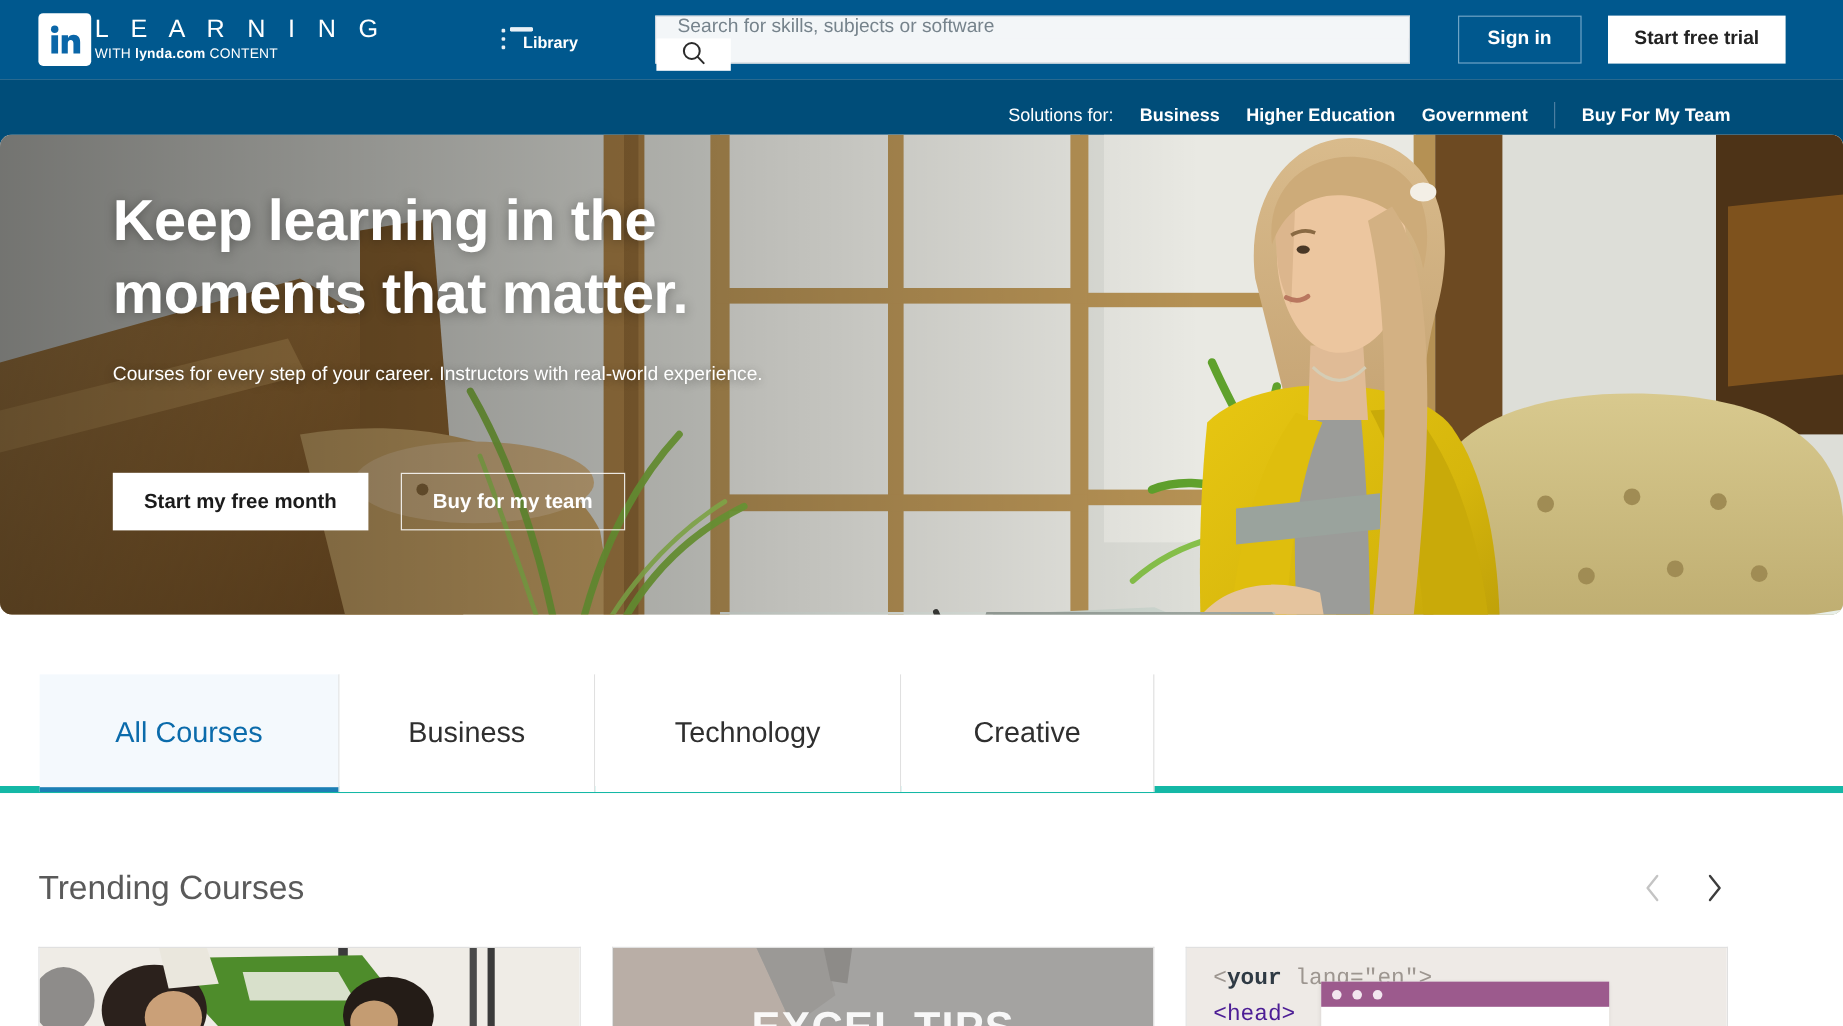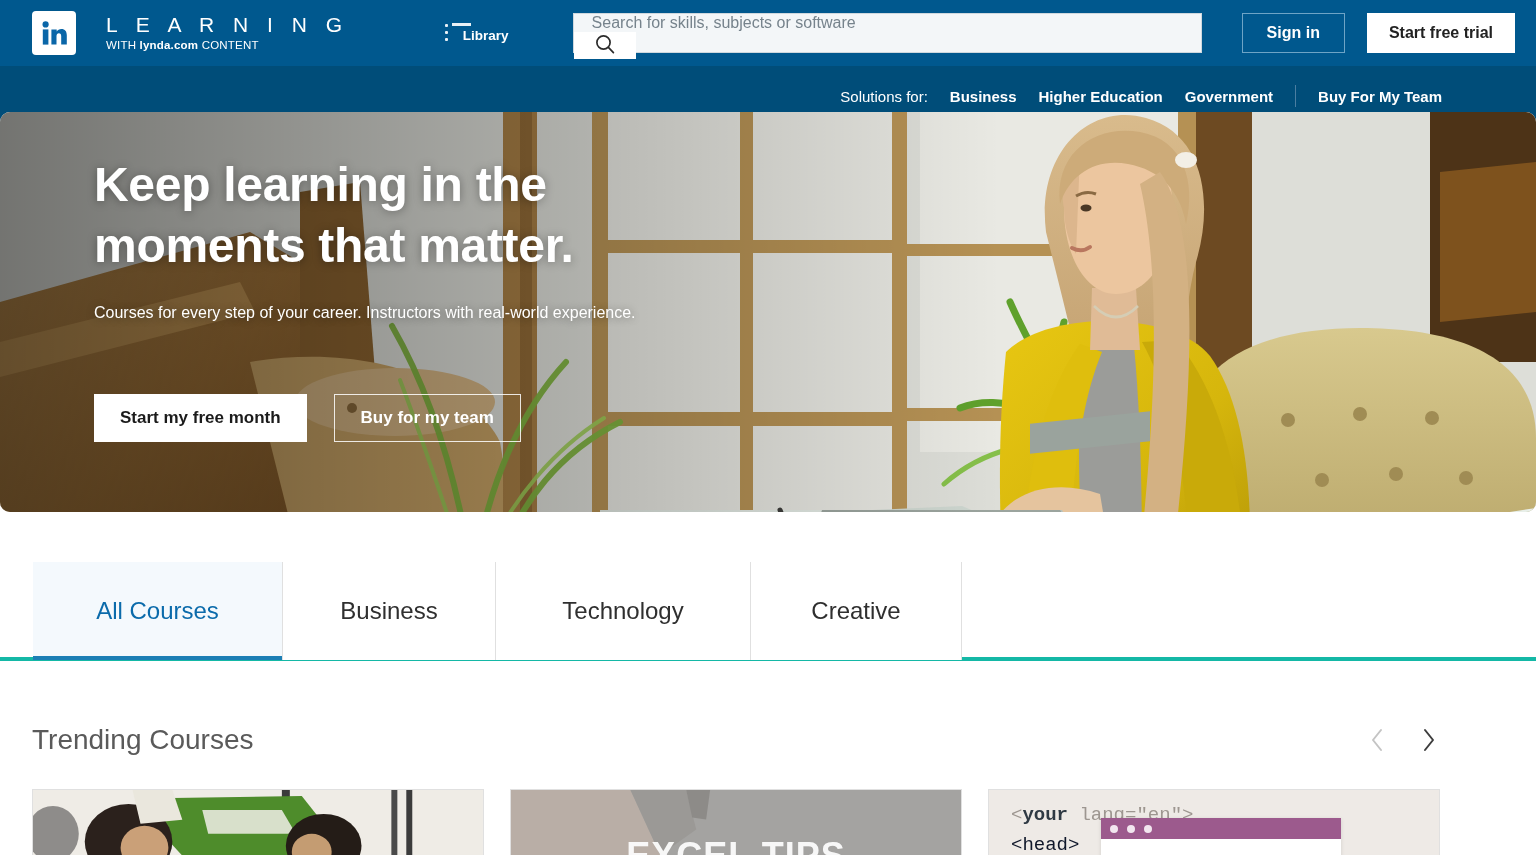--- a/index.html
+++ b/index.html
@@ -23,21 +23,21 @@
     margin-left: 32px;
   }
   .in-badge {
     width: 44px; height: 44px;
     background: #ffffff;
     border-radius: 4px;
     display: flex; align-items: center; justify-content: center;
     position: relative;
   }
   .in-badge svg { display:block; }
-  .logo-text { margin-left: 30px; line-height: 1; }
+  .logo-text { margin-left: 3px; line-height: 1; }
   .logo-line1 {
     color: #ffffff; font-size: 21px; font-weight: 400;
     letter-spacing: 6.5px;
   }
   .logo-line2 {
     color: #ffffff; font-size: 11.5px; margin-top: 5px;
     letter-spacing: .2px;
   }
   .logo-line2 b { font-weight: 700; }
 
@@ -166,21 +166,21 @@
     font-size: 17px; font-weight: 700; cursor: pointer;
     font-family: "Liberation Sans", sans-serif;
     display:flex;align-items:center;justify-content:center;
   }
 
   
   .tabs {
     position: absolute; top: 562px; left: 0;
     width: 1536px; height: 99px;
     background: #ffffff;
-    border-bottom: 4px solid #14b8a6;
+    border-bottom: 6px solid #14b8a6;
     display: flex;
     padding-left: 33px;
   }
   .tab {
     height: 98px;
     display: flex; align-items: center; justify-content: center;
     font-size: 24px; color: #2f2f2f;
     border-right: 1px solid #e0e0e0;
     cursor: pointer; position: relative;
     background: #ffffff;
@@ -246,21 +246,21 @@
   .card3-art { position:absolute; inset:0; background:#eeeae6; }
   .card3-code {
     position:absolute; top:14px; left:22px;
     font-family:"Liberation Mono", monospace;
     font-size:19px; color:#9d9690; white-space:nowrap;
   }
   .card3-code b { color:#2f3a44; font-weight:700; }
   .card3-code2 {
     position:absolute; top:44px; left:22px;
     font-family:"Liberation Mono", monospace;
-    font-size:19px; color:#0f172a; white-space:nowrap;
+    font-size:19px; color:#4c1d95; white-space:nowrap;
   }
   .card3-window {
     position:absolute; top:28px; left:112px;
     width:240px; height:40px; background:#ffffff;
     box-shadow:0 1px 4px rgba(0,0,0,.12);
   }
   .card3-winbar {
     height:21px; background:#9c5a8d; display:flex; align-items:center;
     padding-left:9px; gap:9px;
   }

